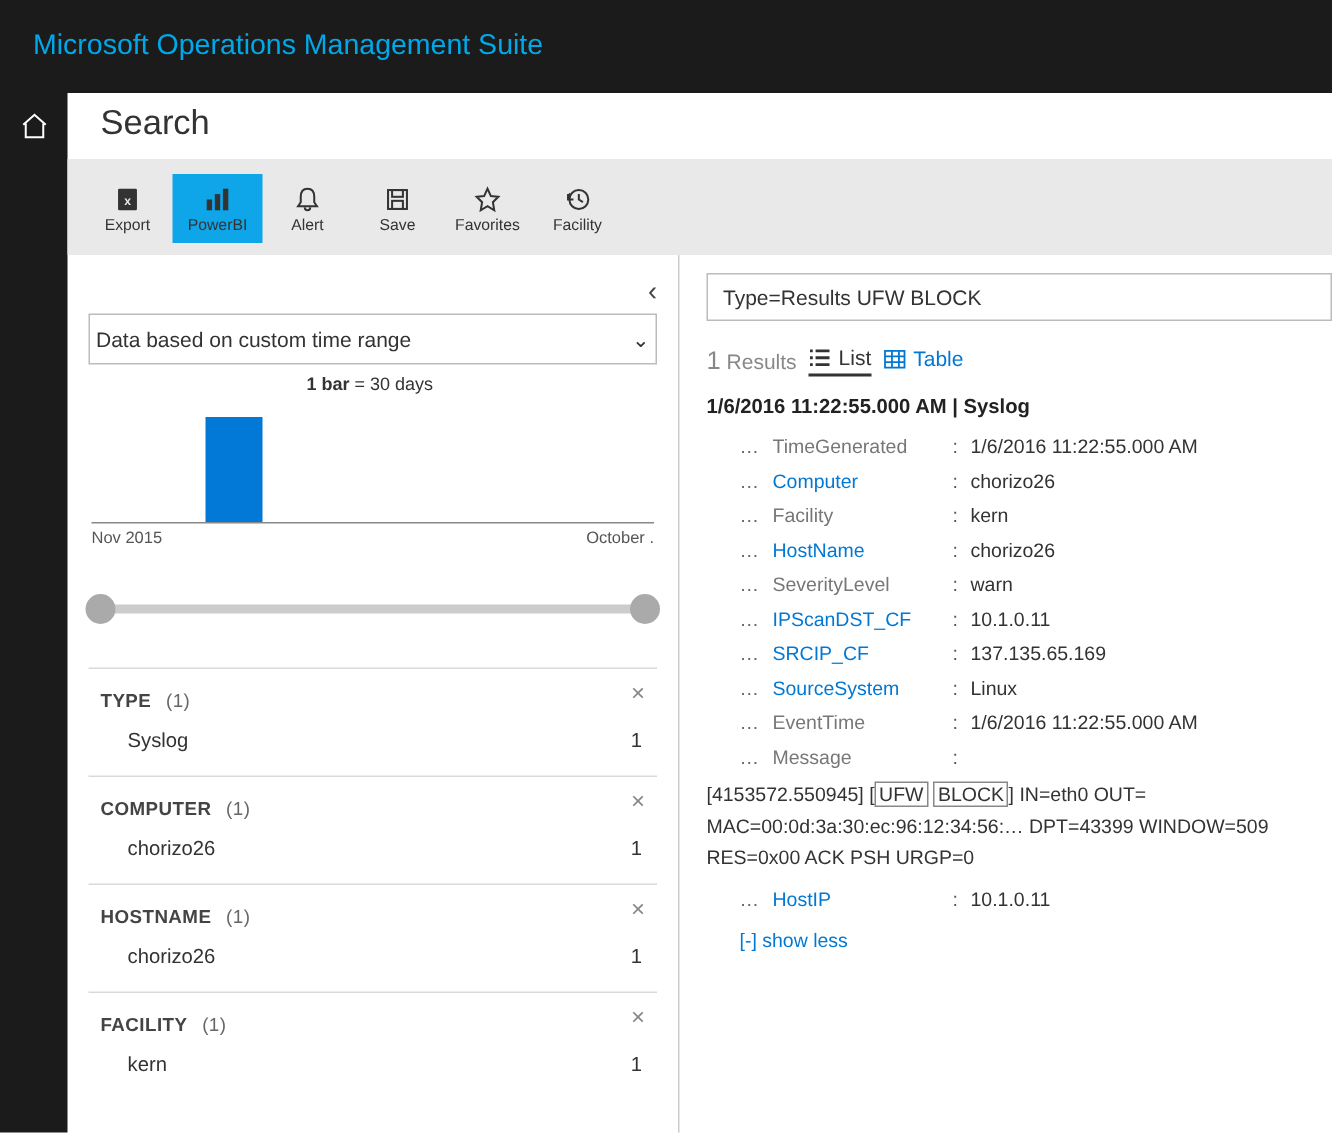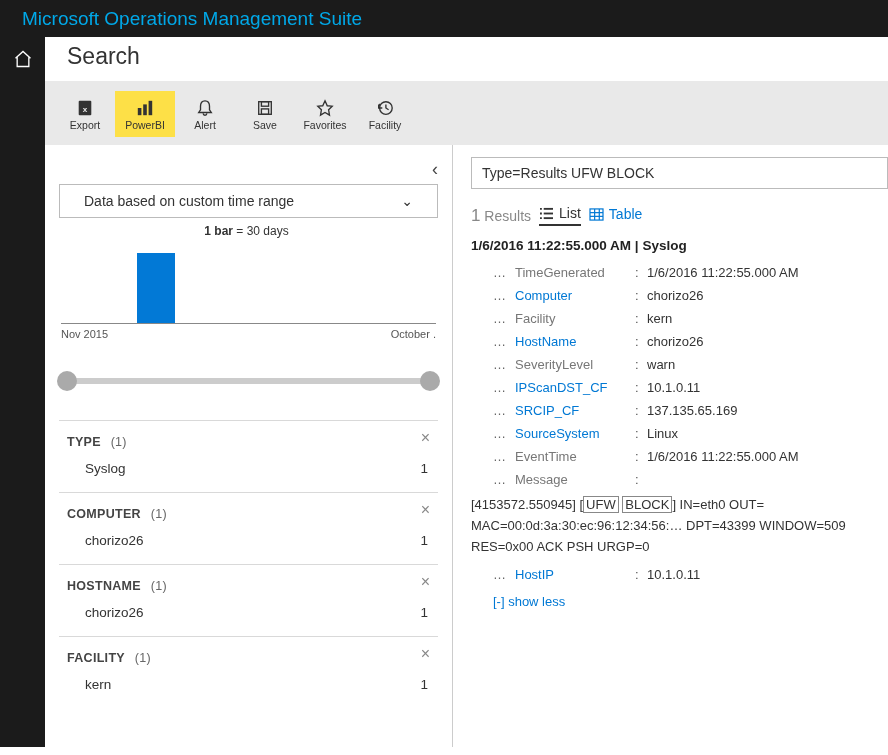--- a/index.html
+++ b/index.html
@@ -1,33 +1,33 @@
 <!DOCTYPE html>
 <html><head>
 <meta charset="utf-8">
 <style>
   * { box-sizing: border-box; margin: 0; padding: 0; font-family: "Segoe UI", Arial, sans-serif; }
   body { width: 888px; height: 755px; overflow: hidden; background: #fff; color: #333; }
-  .titlebar { background: #1b1b1b; color: #00a8e8; height: 37px; display: flex; align-items: center; padding-left: 22px; font-size: 19px; font-weight: 300; }
+  .titlebar { background: #1b1b1b; color: #00a8e8; height: 62px; display: flex; align-items: center; padding-left: 22px; font-size: 19px; font-weight: 300; }
   .layout { display: flex; height: calc(755px - 45px); }
   .hbar { width: 45px; background: #1b1b1b; display: flex; flex-direction: column; align-items: center; padding-top: 12px; }
   .home-icon svg { width: 20px; height: 20px; stroke: #fff; fill: none; stroke-width: 1.6; }
   .main { flex: 1; display: flex; flex-direction: column; }
   .searchheader { padding: 6px 22px 0 22px; font-size: 23px; font-weight: 300; color: #333; height: 44px; }
   .toolbar { display: flex; background: #e9e9e9; padding: 10px 10px 8px 10px; gap: 0; }
   .tool-btn { width: 60px; display: flex; flex-direction: column; align-items: center; cursor: pointer; padding: 6px 0; }
-  .tool-btn.active { background: #fde047; }
+  .tool-btn.active { background: #0ea5e9; }
   .tool-btn .icon { height: 22px; display: flex; align-items: center; justify-content: center; }
   .tool-btn .lbl { font-size: 10.5px; color: #333; margin-top: 0; }
   .tool-btn svg { width: 18px; height: 18px; stroke: #333; fill: none; stroke-width: 1.5; }
   .tool-btn svg.fillblack { fill: #333; stroke: none; }
   .content { flex: 1; display: flex; overflow: hidden; }
   .left { width: 408px; border-right: 1px solid #ccc; padding: 14px 14px 0 14px; overflow-y: auto; position: relative; }
   .collapse-caret { text-align: right; font-size: 18px; color: #444; margin-bottom: 4px; cursor: pointer;}
-  .time-select { border: 1px solid #bbb; padding: 8px 24px; font-size: 14px; display: flex; justify-content: space-between; align-items: center; cursor: pointer; }
+  .time-select { border: 1px solid #bbb; padding: 8px 4px; font-size: 14px; display: flex; justify-content: space-between; align-items: center; cursor: pointer; }
   .time-select .chev { font-size: 14px; }
   .bar-legend { text-align: center; font-size: 12px; color: #333; margin: 6px 4px 6px 0; }
   .bar-legend b { font-weight: 600; }
   .chart { position: relative; height: 80px; border-bottom: 1px solid #888; margin: 0 2px; }
   .chart .bar { position: absolute; bottom: 0; background: #0279d6; }
   .chart-axis { display: flex; justify-content: space-between; font-size: 11px; color: #555; margin: 4px 2px 0 2px; }
   .slider { position: relative; height: 30px; margin: 30px 4px 20px 4px; }
   .slider-line { position: absolute; top: 8px; left: 0; right: 0; height: 6px; background: #ccc; border-radius: 3px; }
   .slider-knob { position: absolute; top: 1px; width: 20px; height: 20px; background: #aaa; border-radius: 50%; }
   .facet { border-top: 1px solid #d9d9d9; padding: 14px 0 14px 0; position: relative; }

